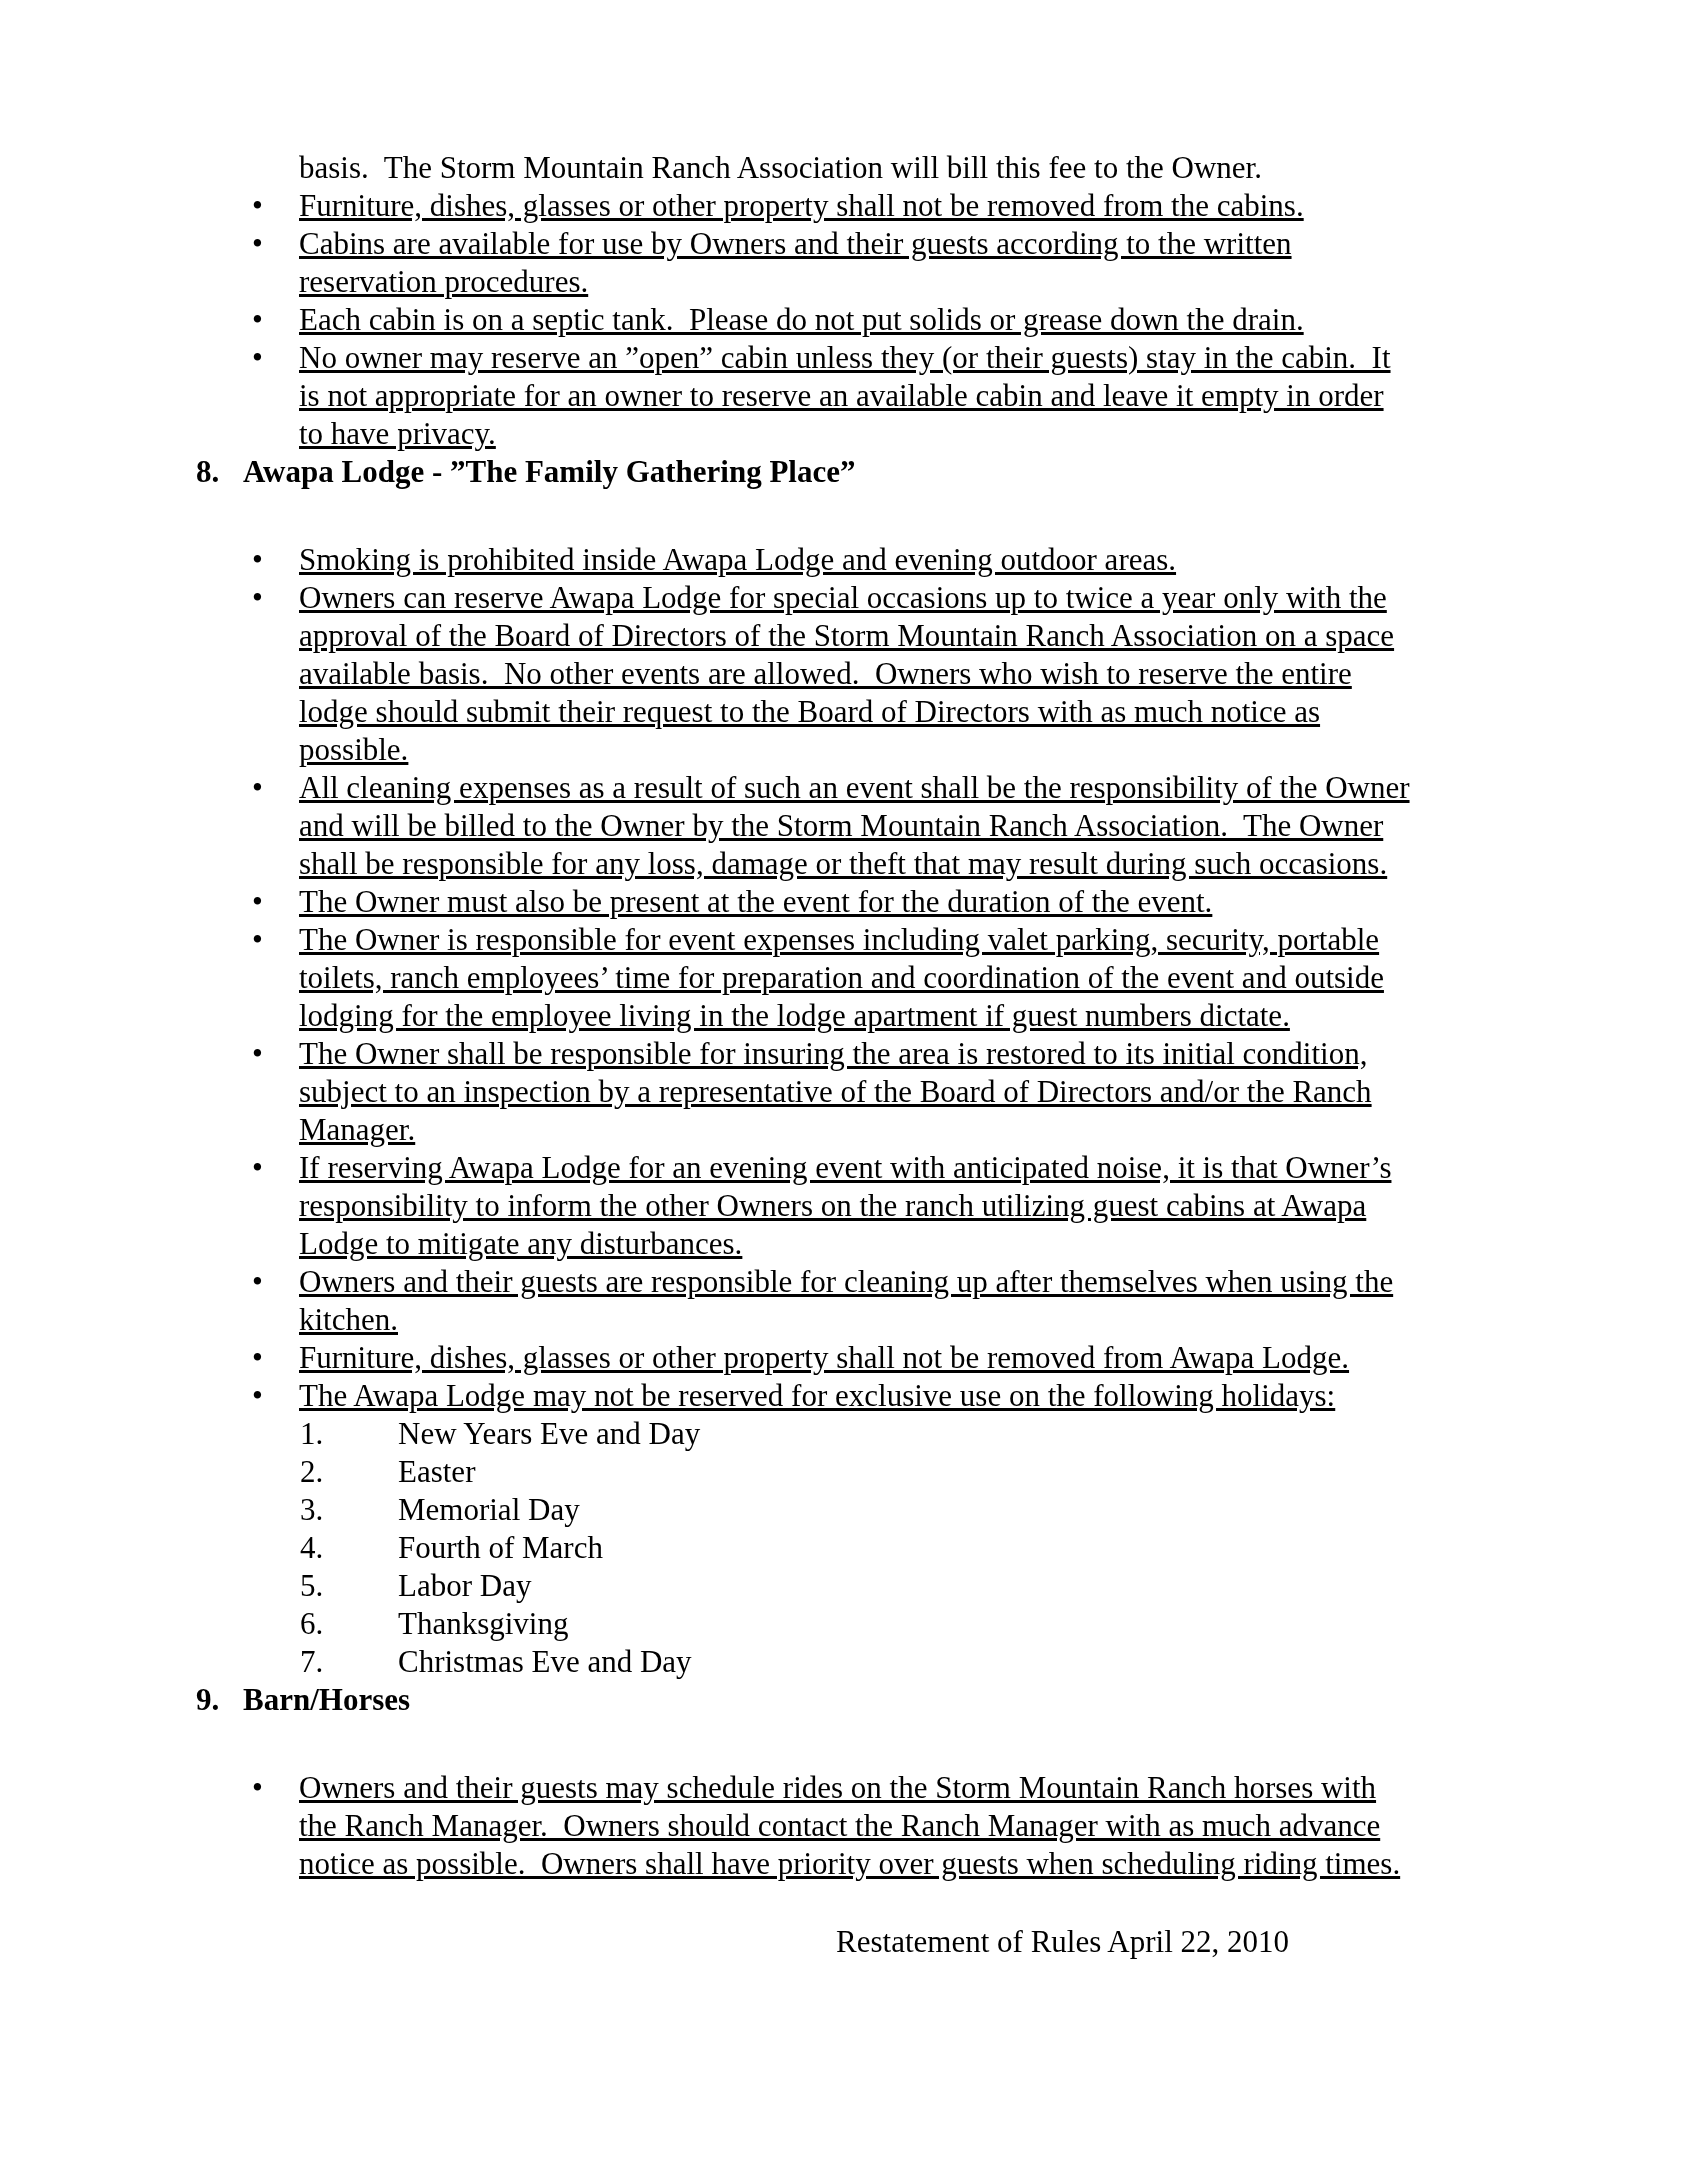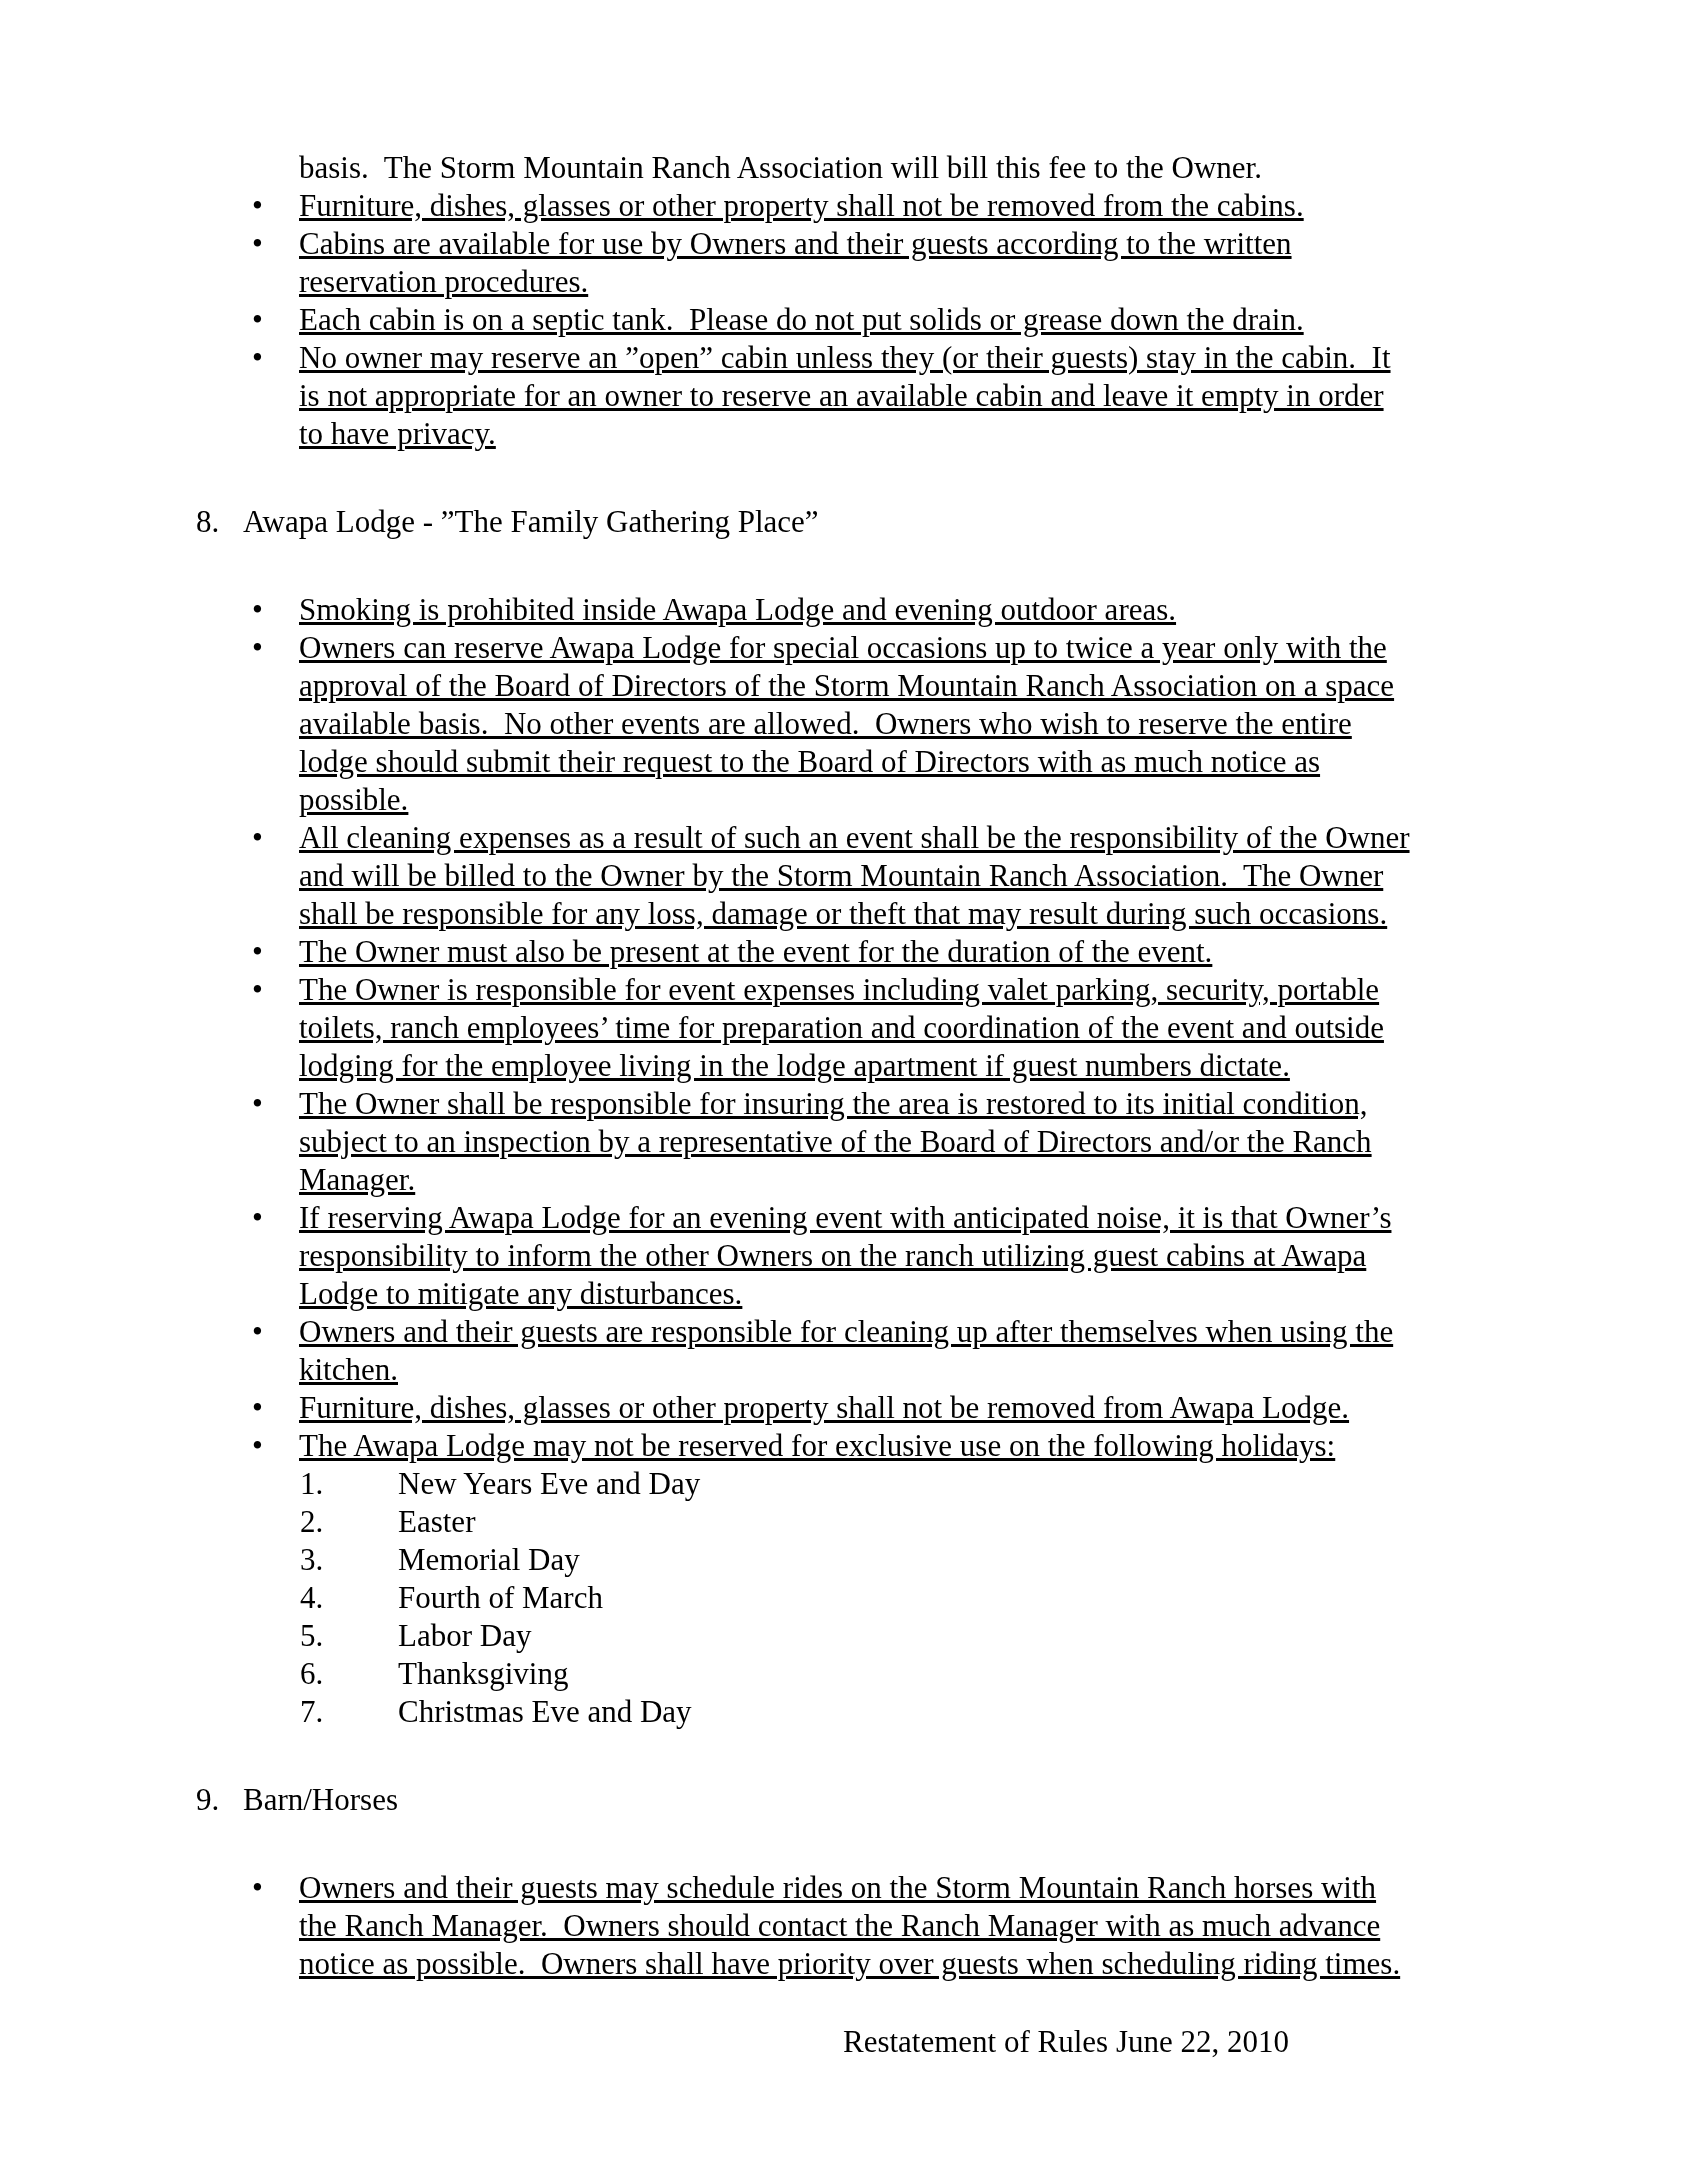--- a/index.html
+++ b/index.html
@@ -38,23 +38,22 @@
   .bullet-marker {
     flex: 0 0 47px;
   }
   .bullet-text {
     width: 1218px;
     white-space: pre-wrap;
     text-decoration: underline;
   }
   .heading {
     margin-left: 196px;
-    margin-top: 50px;
     margin-bottom: 50px;
-    font-weight: normal;
+    font-weight: bold;
   }
   .heading .hnum {
     display: inline-block;
     width: 47px;
   }
   .holidays {
     margin-left: 300px;
   }
   .holiday-item {
     display: flex;
@@ -199,16 +198,16 @@
 
   <div class="bullets">
     <div class="bullet-item">
       <span class="bullet-marker">•</span>
       <div class="bullet-text">Owners and their guests may schedule rides on the Storm Mountain Ranch horses with
 the Ranch Manager.  Owners should contact the Ranch Manager with as much advance
 notice as possible.  Owners shall have priority over guests when scheduling riding times.</div>
     </div>
   </div>
 
-  <div class="footer">Restatement of Rules June 22, 2010</div>
+  <div class="footer">Restatement of Rules April 22, 2010</div>
 
 </div>
 
 
 </body></html>

